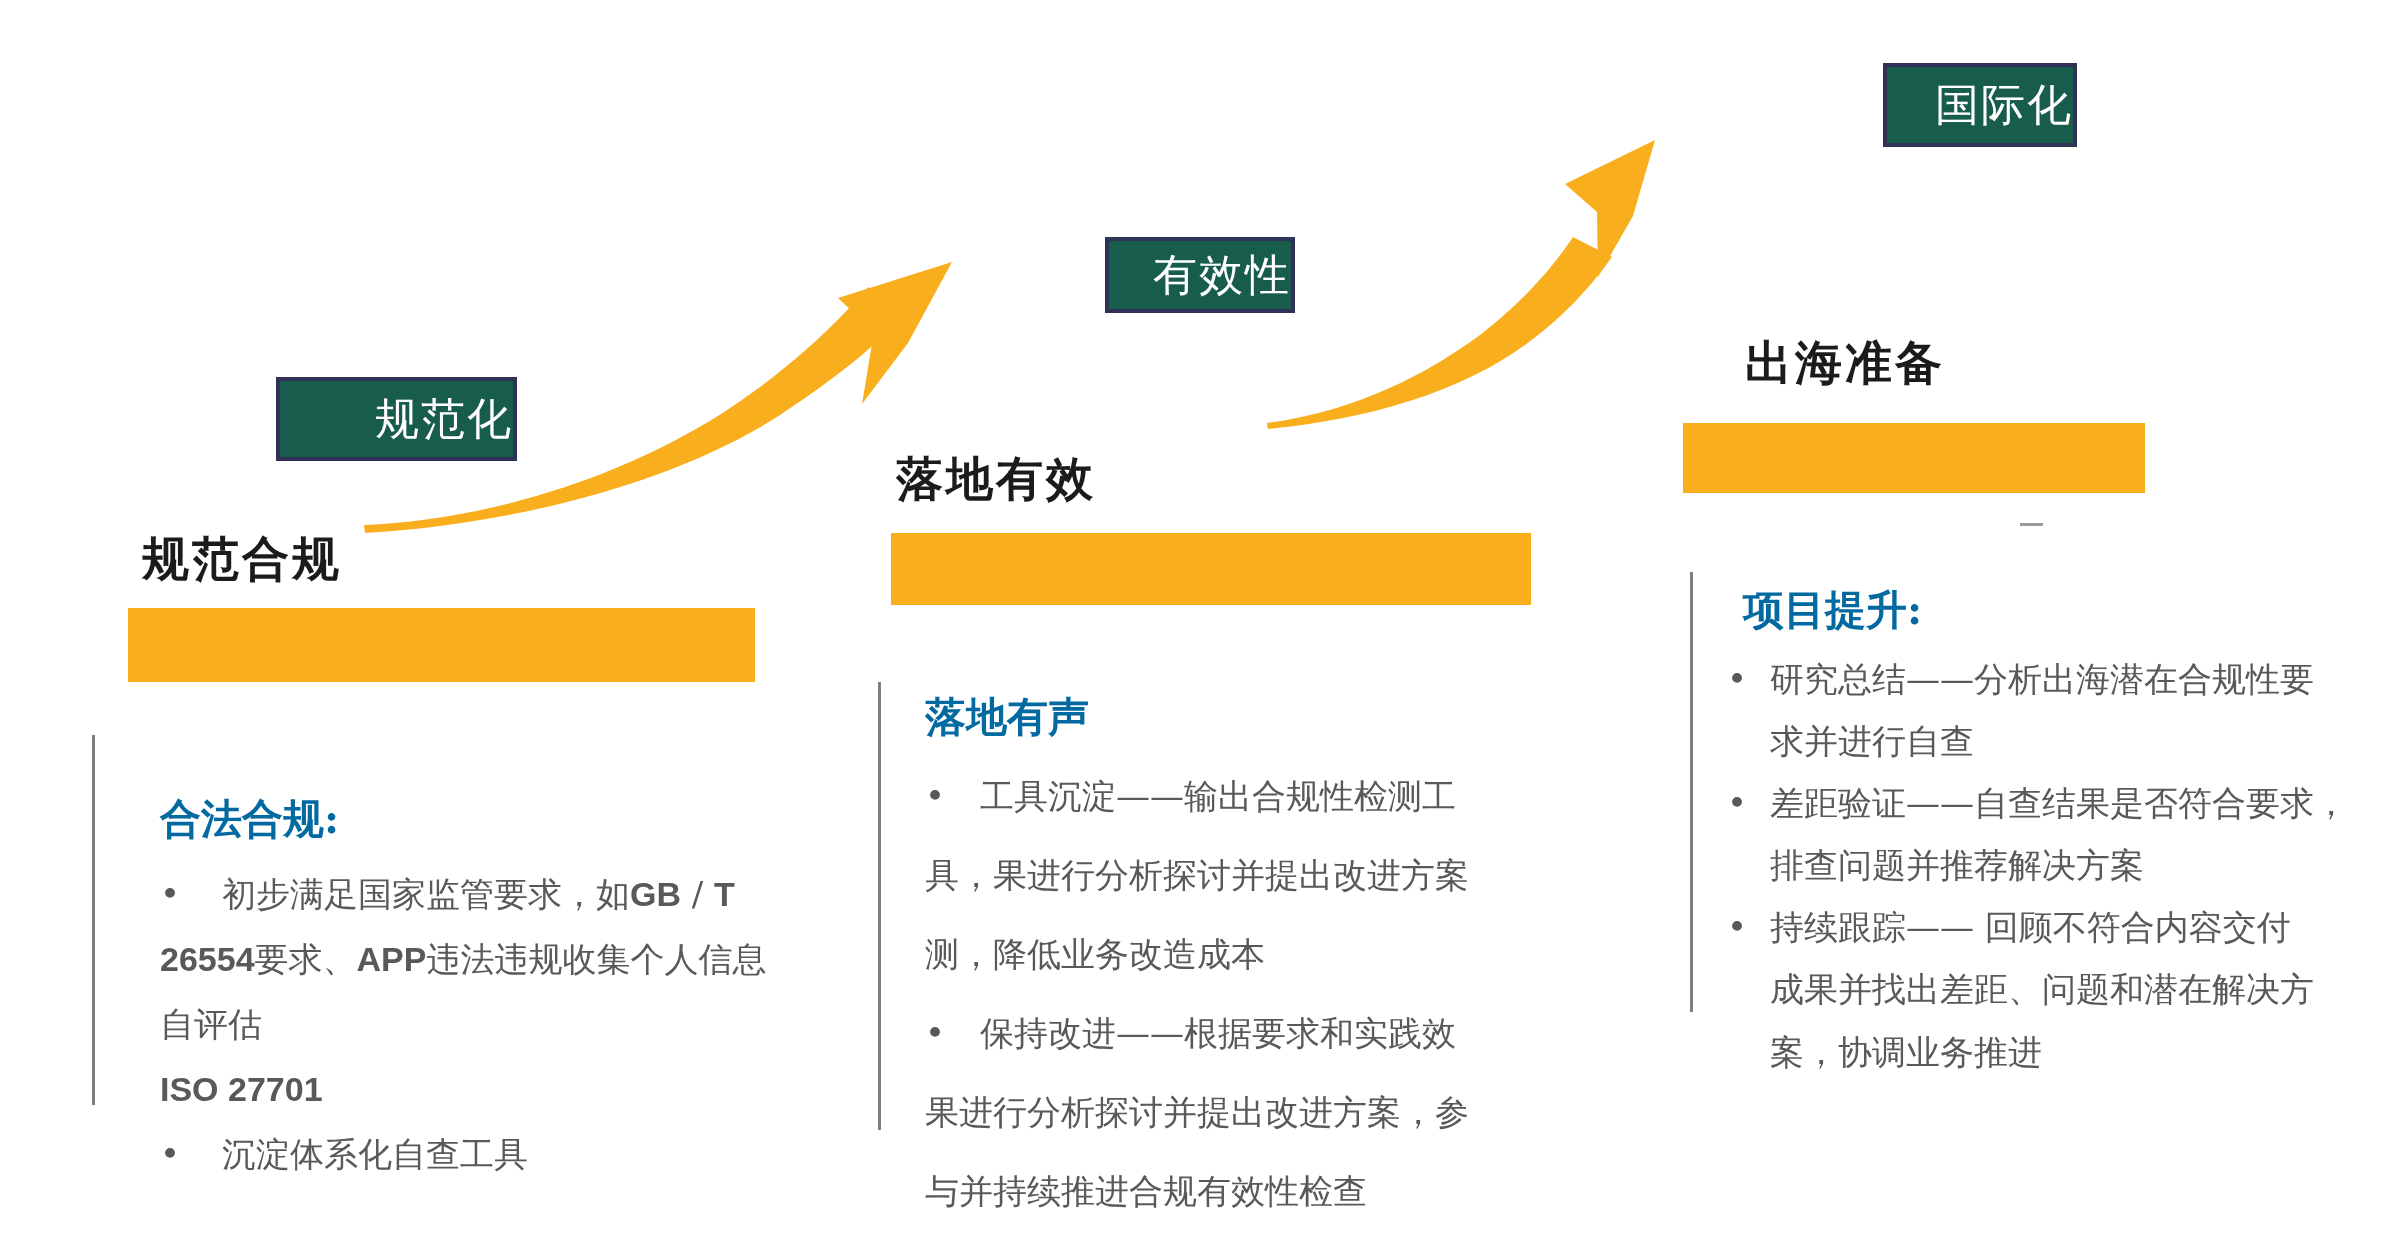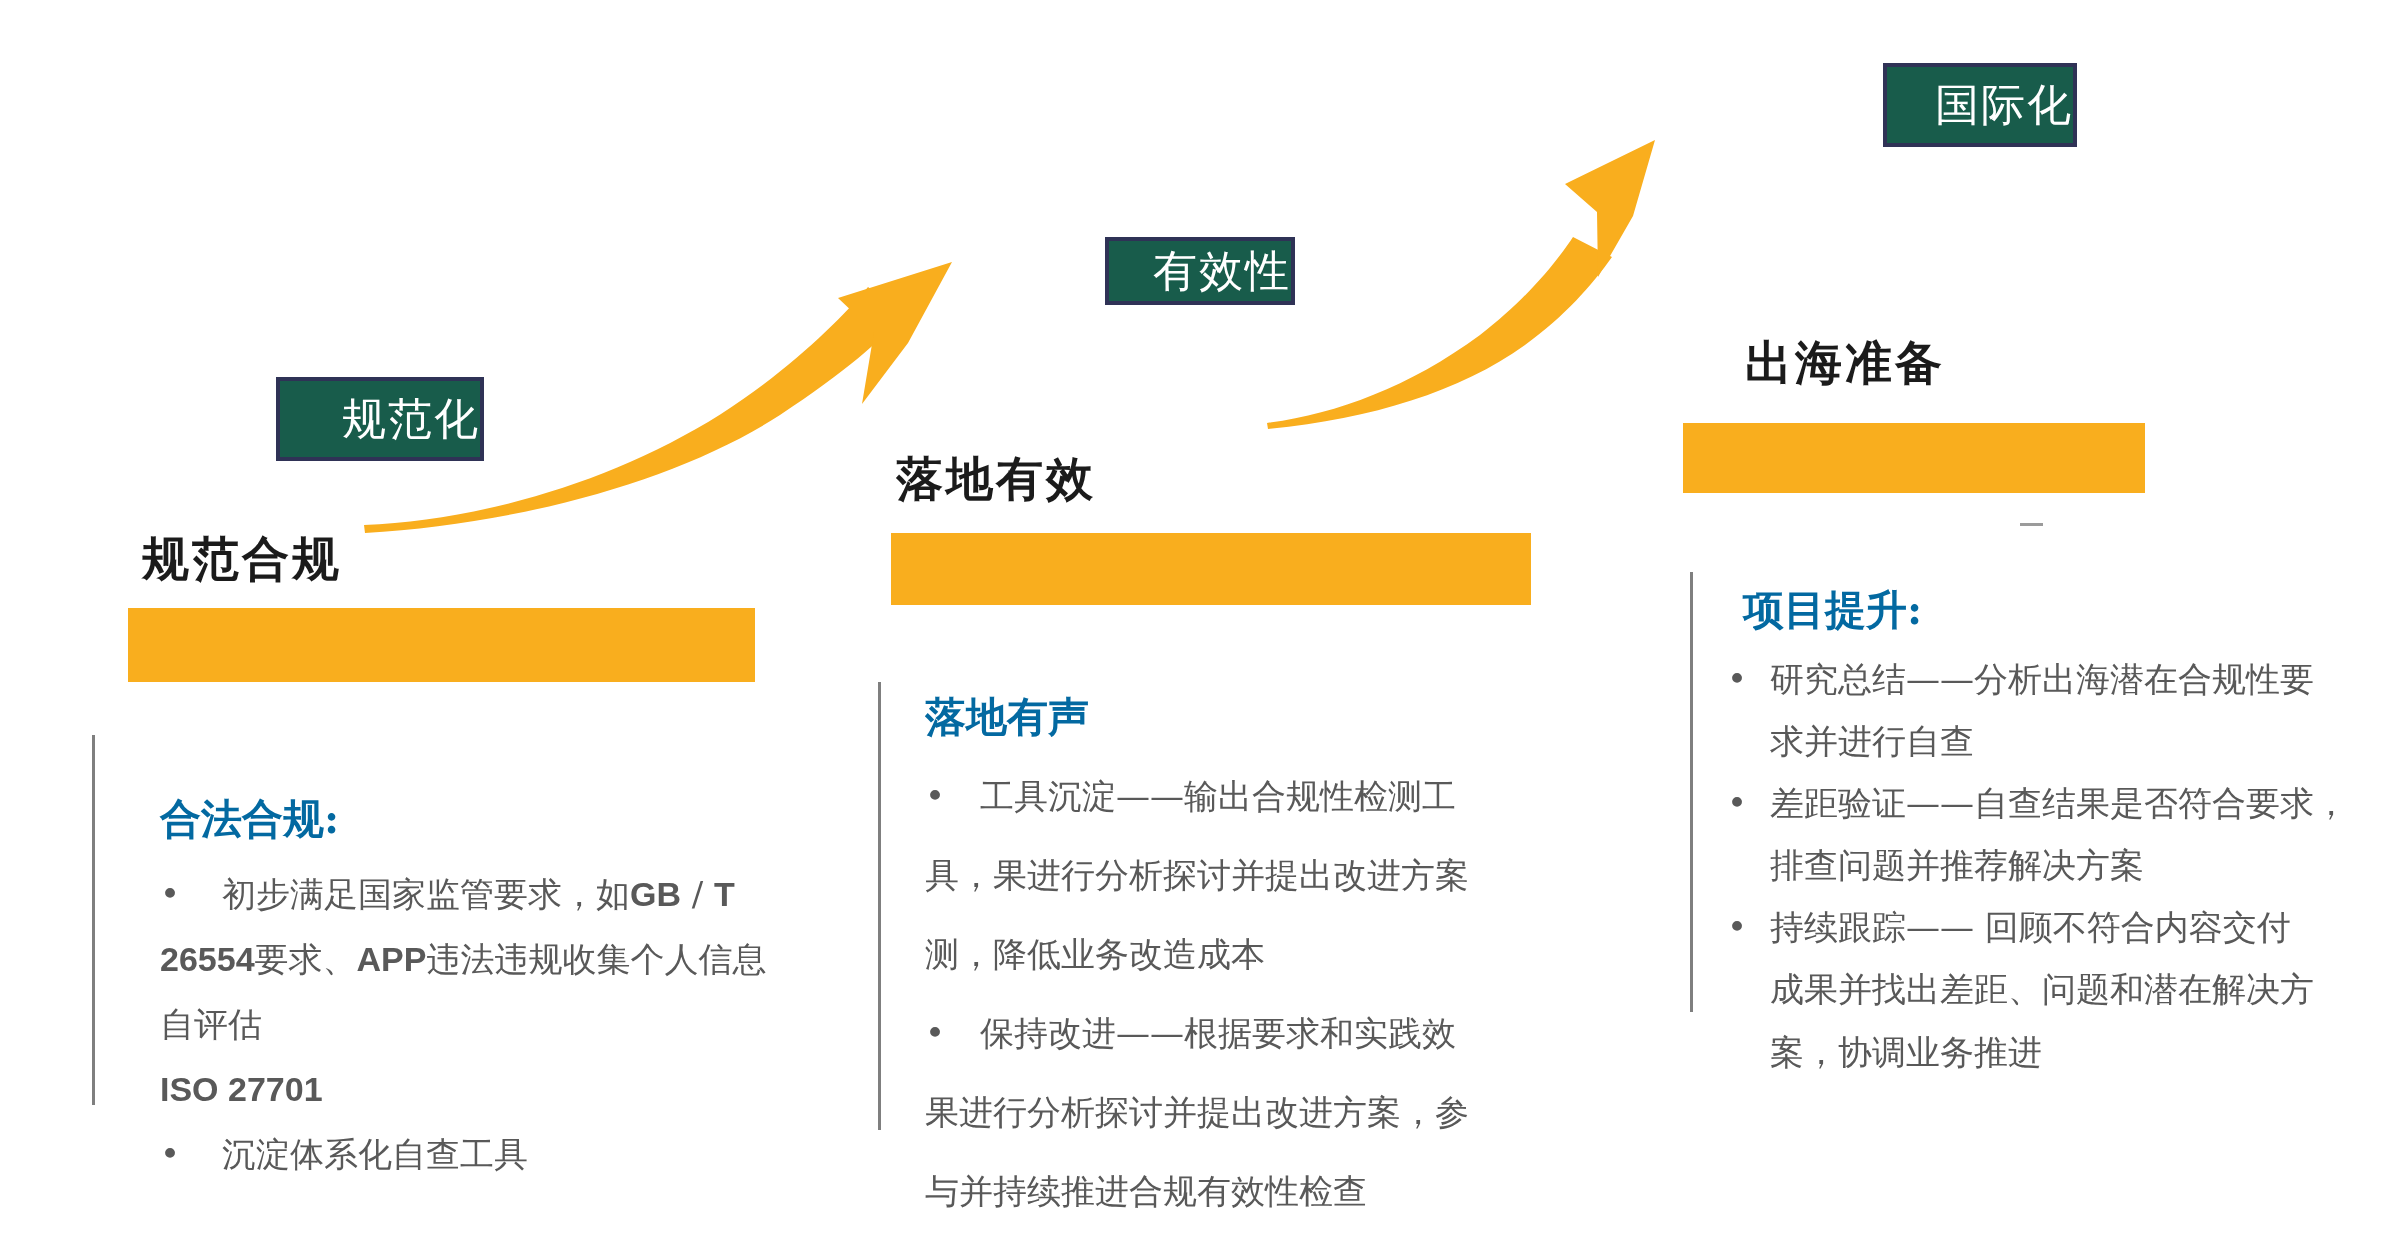--- a/index.html
+++ b/index.html
@@ -6,22 +6,22 @@
   .canvas{
     position:relative;width:2392px;height:1254px;background:#ffffff;overflow:hidden;
     font-family:"DejaVu Serif","Liberation Serif",serif;
   }
   
   .badge{
     position:absolute;display:flex;align-items:center;justify-content:flex-end;
     background:#185C4B;border:4px solid #2F3256;box-sizing:border-box;
     color:#ffffff;font-size:44px;letter-spacing:2px;white-space:nowrap;
   }
-  .badge1{left:276px;top:377px;width:208px;height:84px;}
-  .badge2{left:1105px;top:237px;width:190px;height:68px;}
+  .badge1{left:276px;top:377px;width:241px;height:84px;}
+  .badge2{left:1105px;top:237px;width:190px;height:76px;}
   .badge3{left:1883px;top:63px;width:194px;height:84px;}
   
   .step-title{
     position:absolute;color:#1b1b1b;font-size:47px;font-weight:600;
     letter-spacing:3px;white-space:nowrap;
   }
   .t1{left:142px;top:528px;}
   .t2{left:896px;top:448px;}
   .t3{left:1745px;top:332px;}
   

